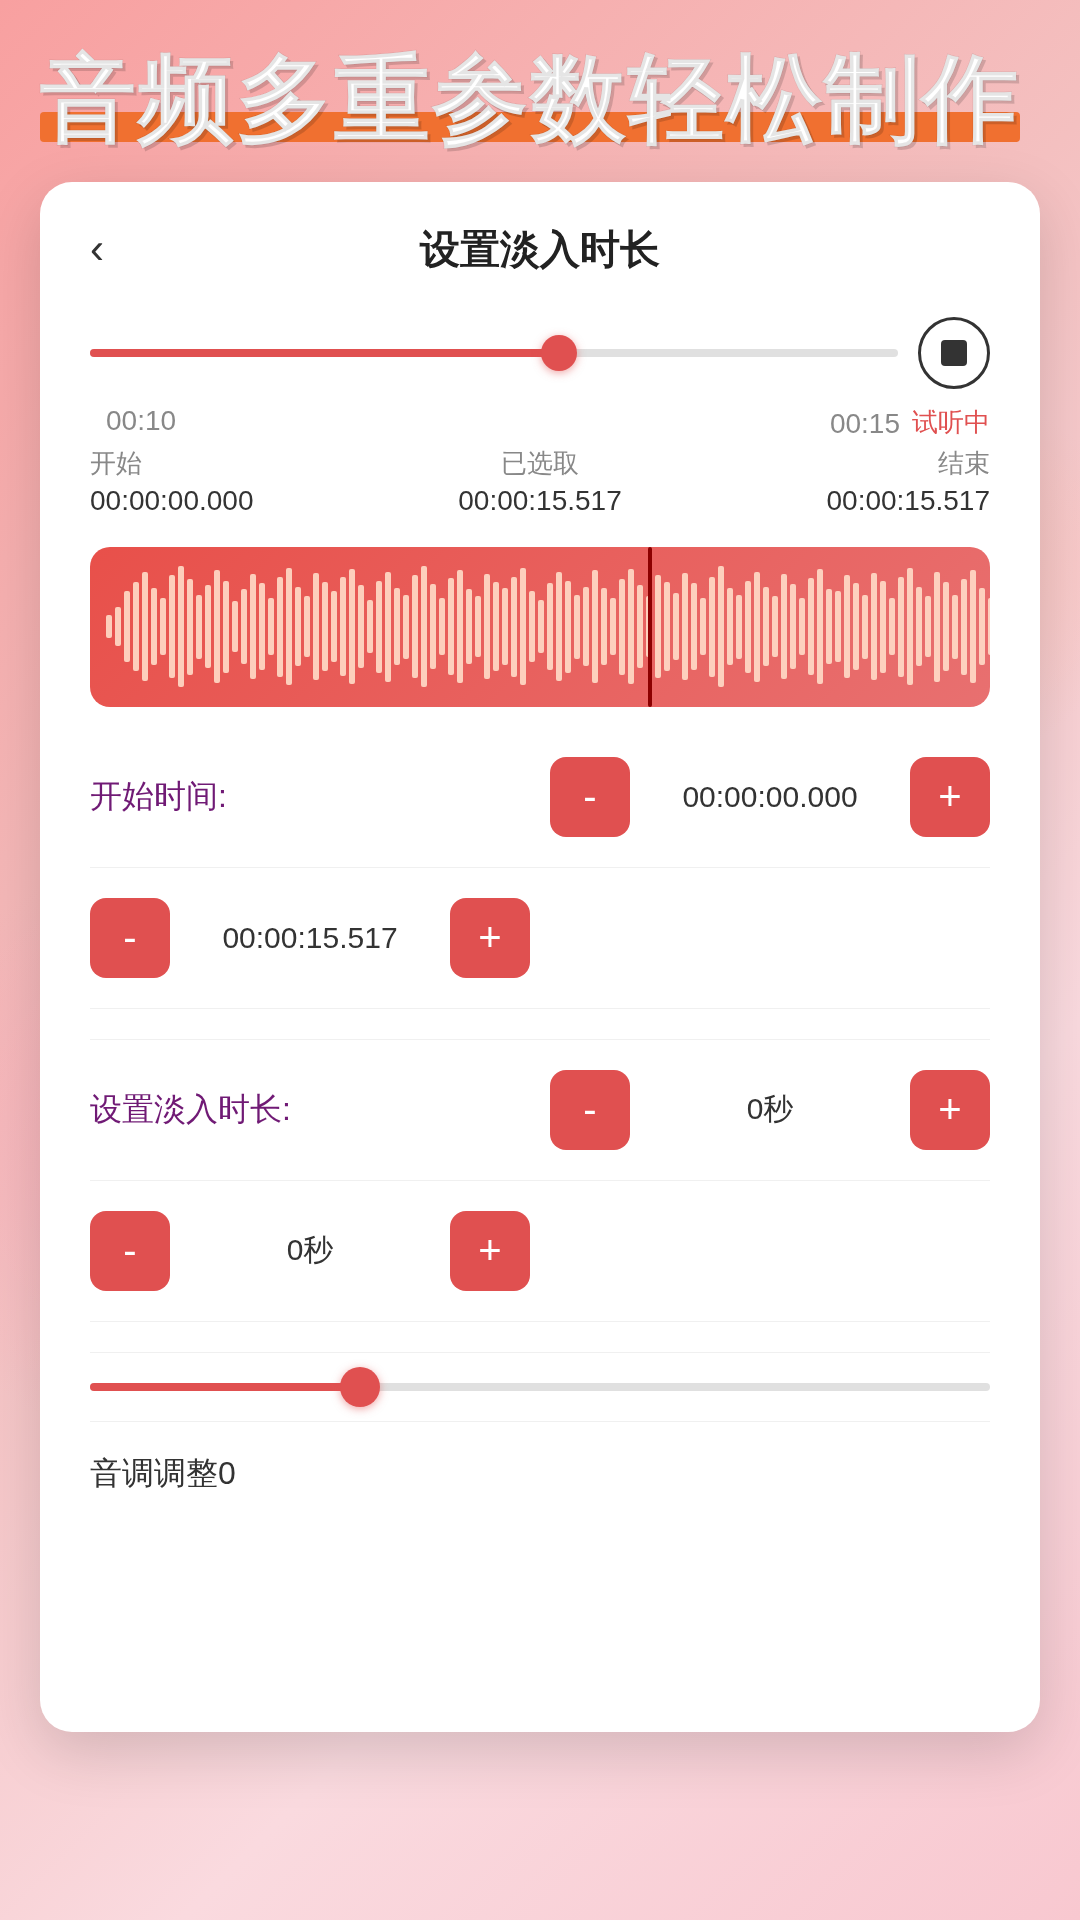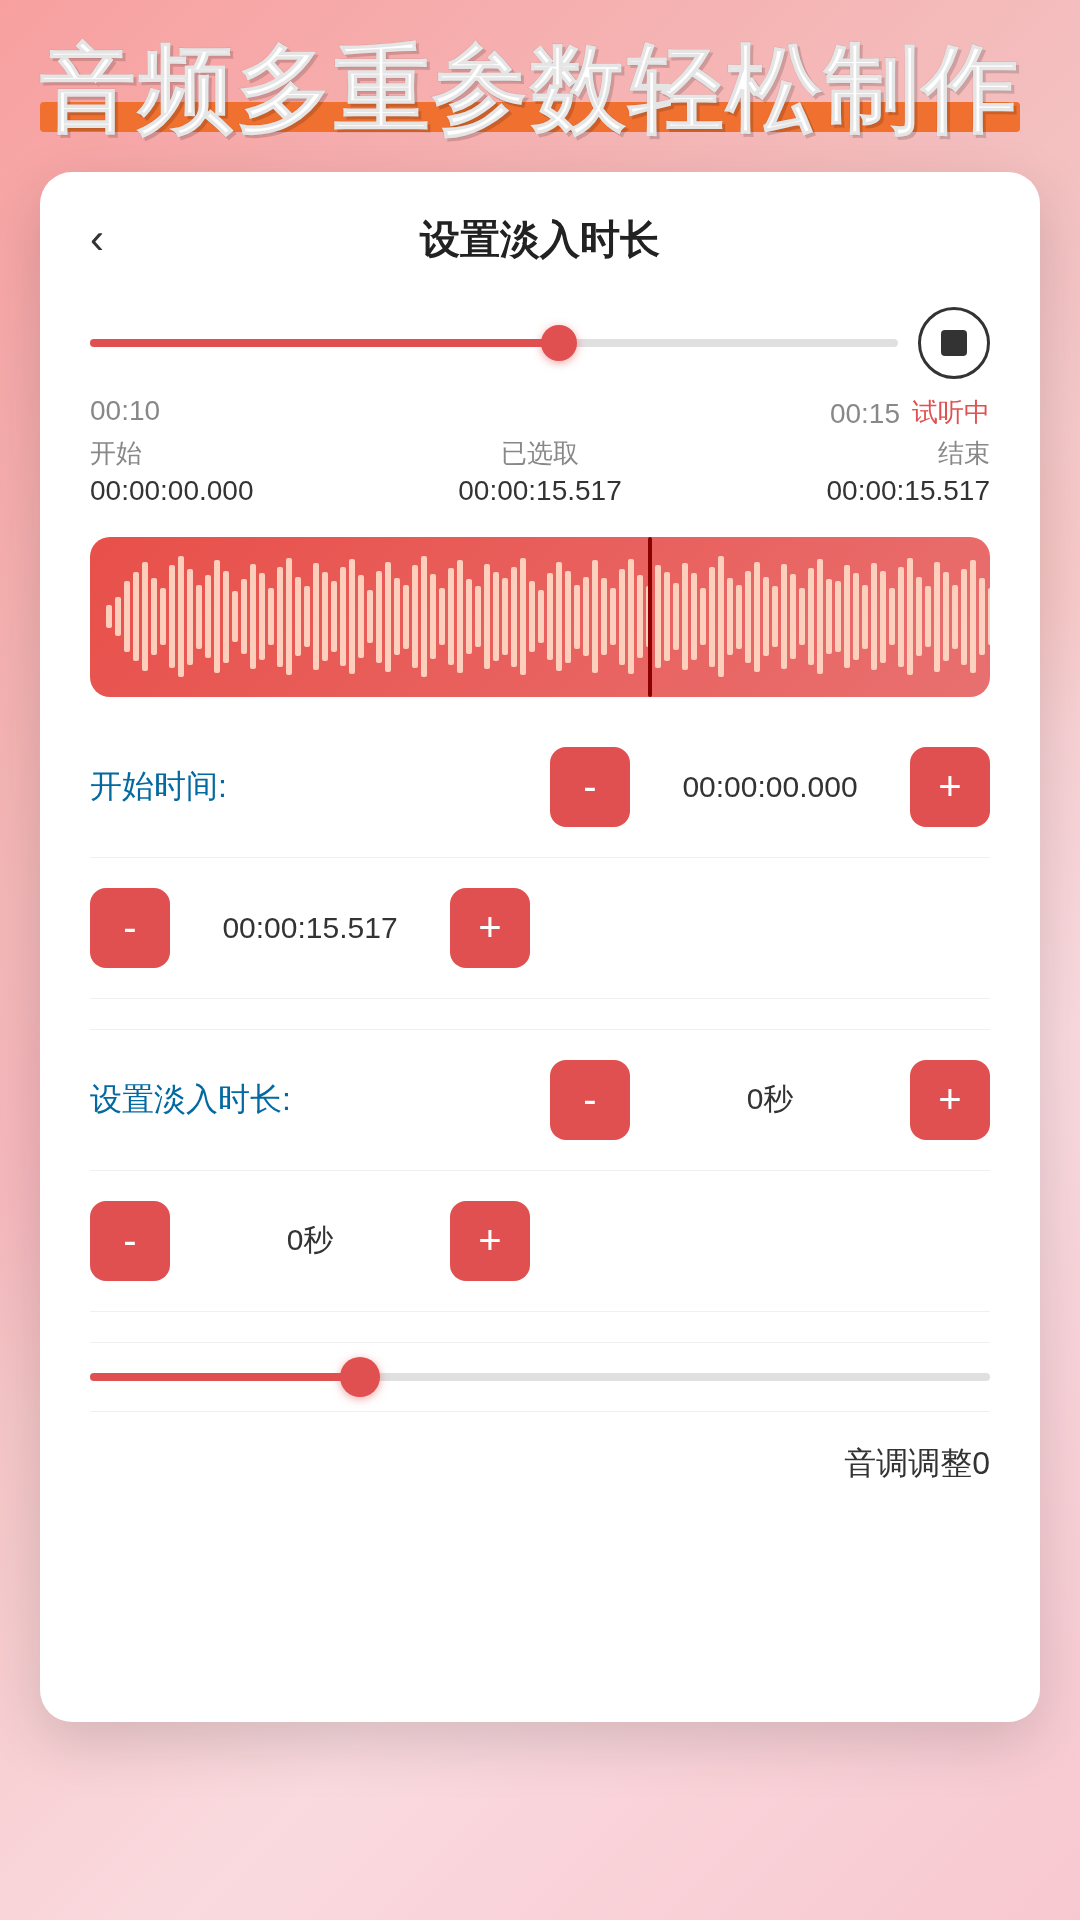--- a/index.html
+++ b/index.html
@@ -21,21 +21,21 @@
       top: 0; left: 0; right: 0; bottom: 0;
       background:
         radial-gradient(ellipse 400px 300px at 80% 30%, rgba(255,180,160,0.5) 0%, transparent 70%),
         radial-gradient(ellipse 300px 400px at 10% 60%, rgba(255,160,180,0.4) 0%, transparent 70%),
         radial-gradient(ellipse 350px 250px at 60% 80%, rgba(255,200,200,0.3) 0%, transparent 70%);
       pointer-events: none;
     }
 
     .hero-title {
       position: relative;
-      padding: 36px 40px 30px 40px;
+      padding: 46px 40px 30px 40px;
       z-index: 2;
     }
 
     .hero-title h1 {
       font-size: 96px;
       font-weight: 900;
       color: white;
       text-shadow: 3px 3px 0 rgba(0,0,0,0.15);
       line-height: 1.1;
       letter-spacing: 2px;
@@ -170,20 +170,21 @@
     
     .time-labels {
       display: flex;
       justify-content: space-between;
       margin-bottom: 6px;
     }
 
     .time-label {
       font-size: 28px;
       color: #888;
+      margin-left: 16px;
     }
 
     .time-label.right-group {
       display: flex;
       gap: 12px;
       align-items: flex-end;
     }
 
     .preview-badge {
       font-size: 26px;
@@ -262,21 +263,21 @@
       padding-bottom: 30px;
       border-bottom: 1px solid #f0f0f0;
     }
 
     .control-row:last-of-type {
       border-bottom: none;
     }
 
     .control-label {
       font-size: 32px;
-      color: #0369a1;
+      color: #701a75;
       flex: 1;
       min-width: 200px;
     }
 
     .control-minus {
       width: 80px;
       height: 80px;
       background: #e05050;
       border-radius: 16px;
       display: flex;
@@ -369,21 +370,21 @@
       height: 40px;
       background: #e05050;
       border-radius: 50%;
       box-shadow: 0 2px 8px rgba(224,80,80,0.5);
       cursor: pointer;
     }
 
     
     .pitch-header-row {
       display: flex;
-      justify-content: flex-end;
+      justify-content: flex-start;
       align-items: center;
       margin-bottom: 20px;
     }
 
     .pitch-label {
       font-size: 32px;
       color: #333;
       font-weight: 500;
     }
 

